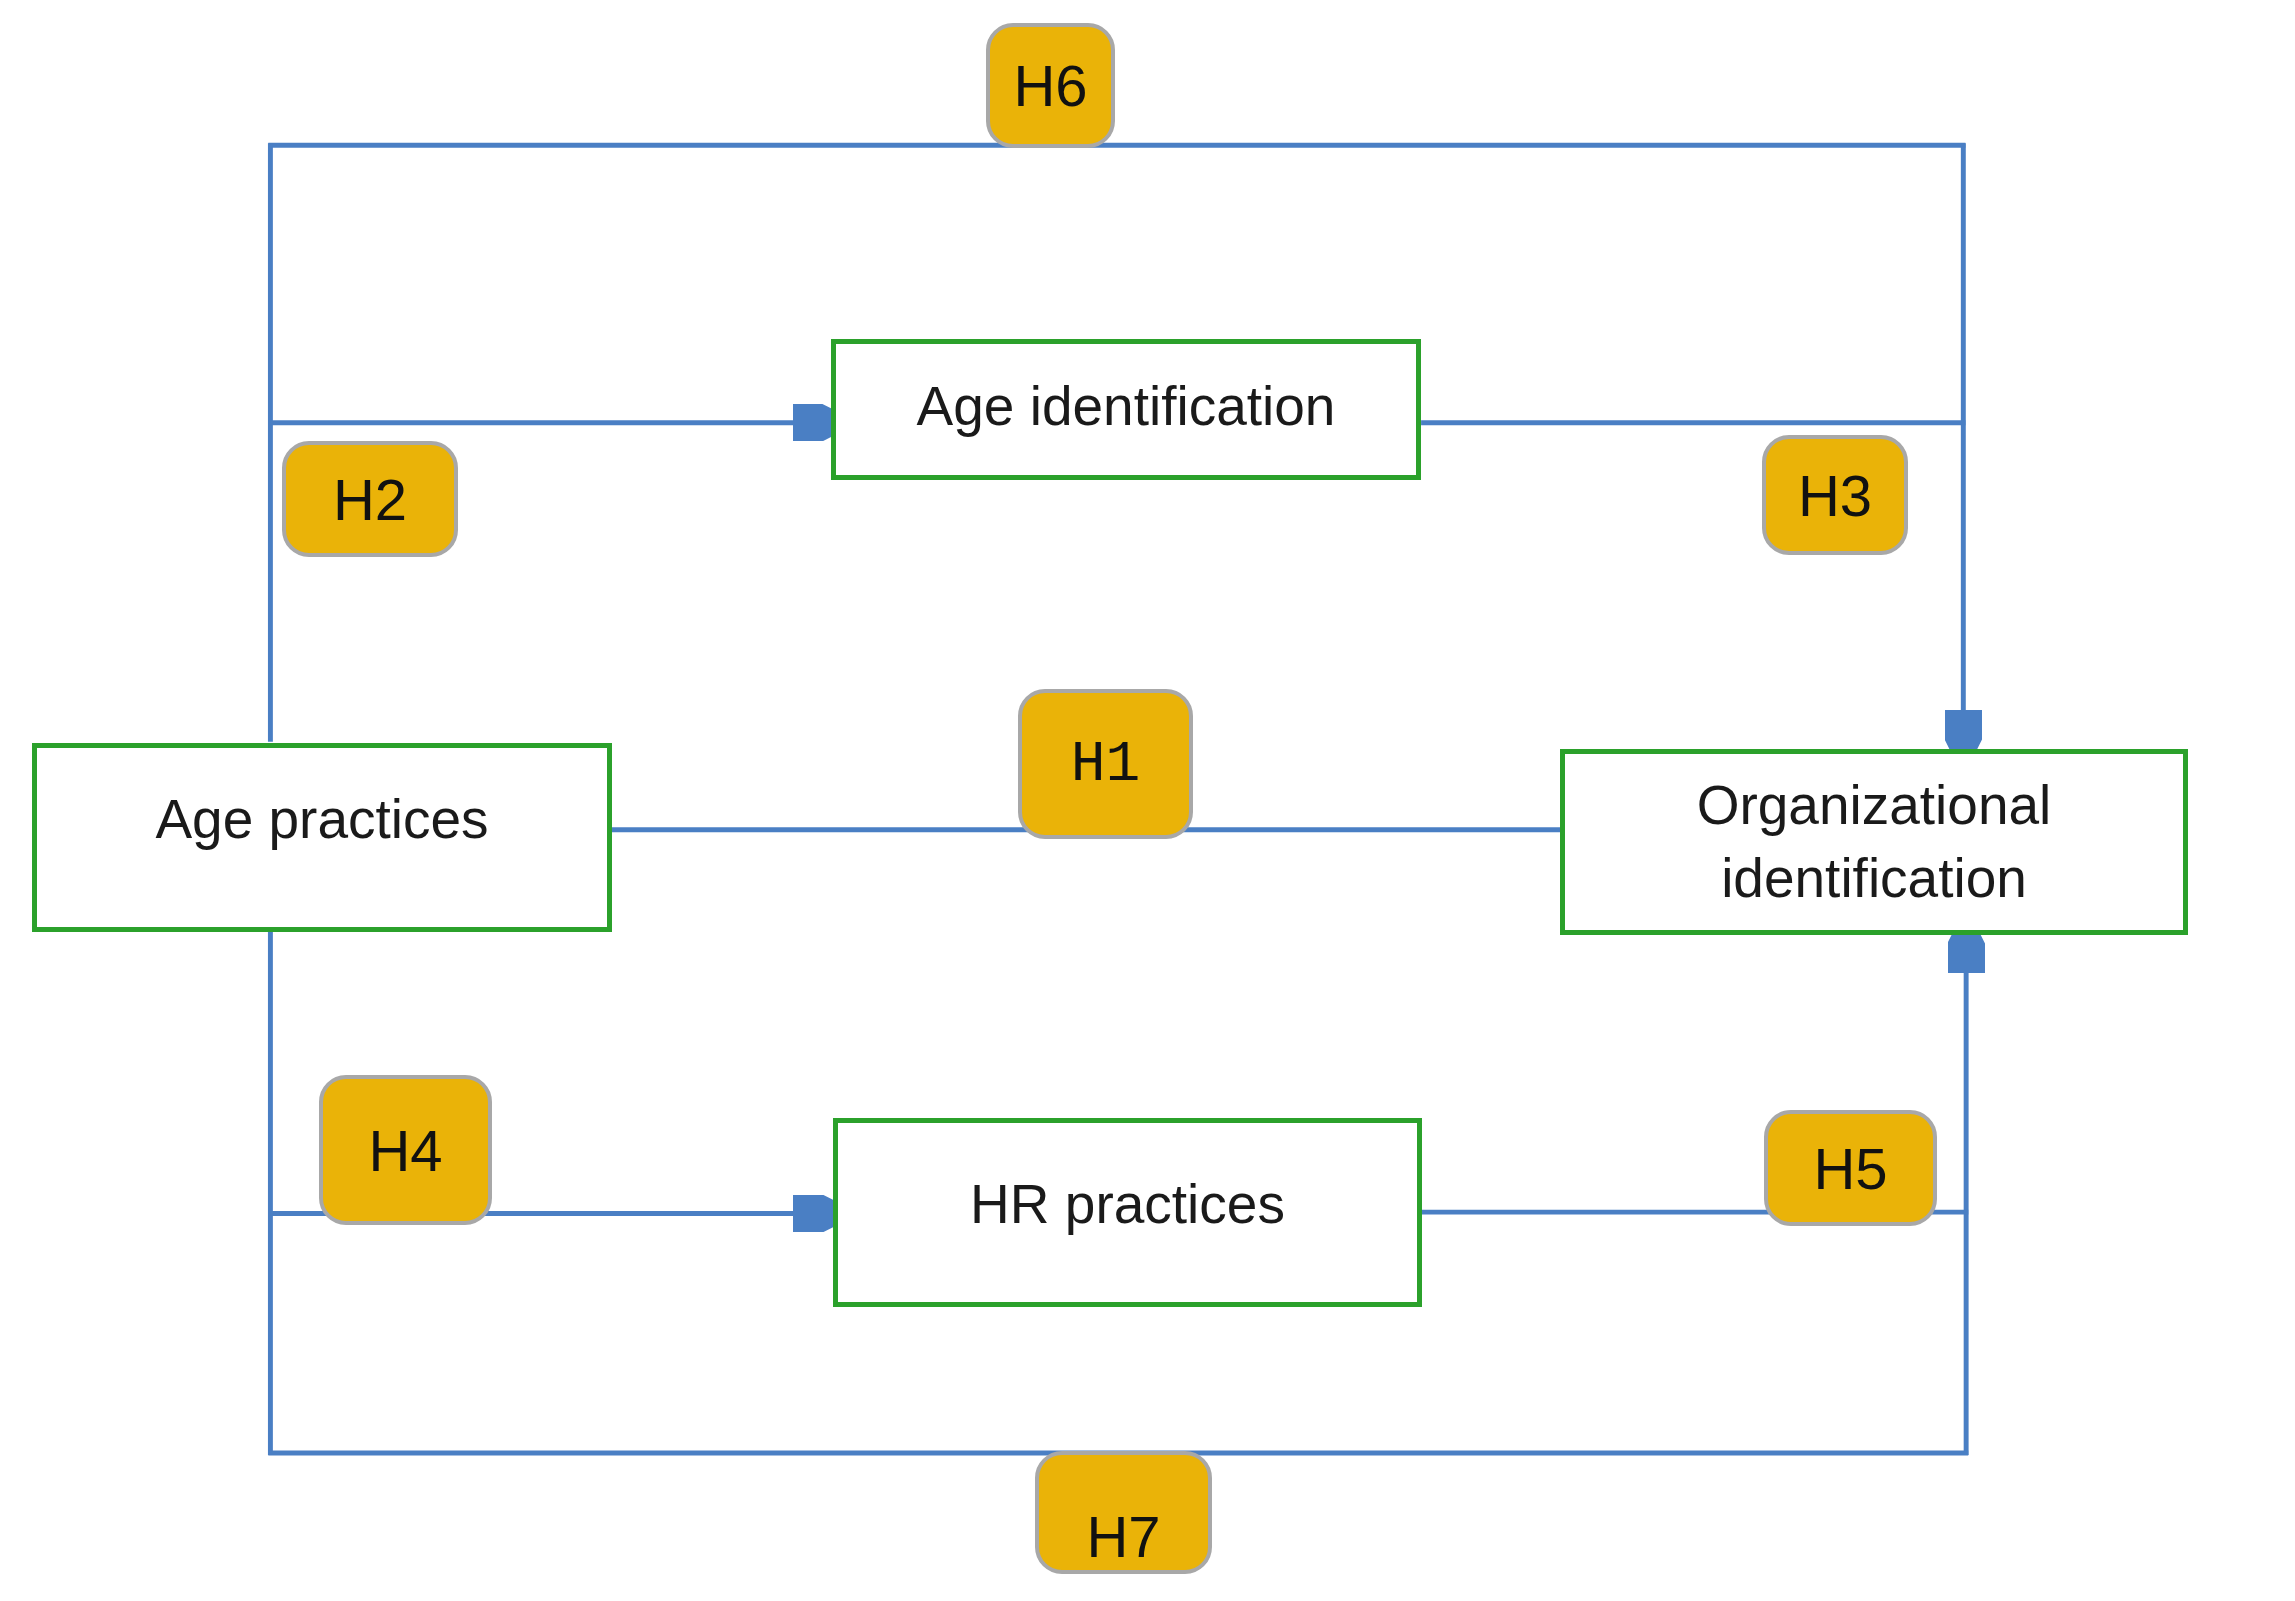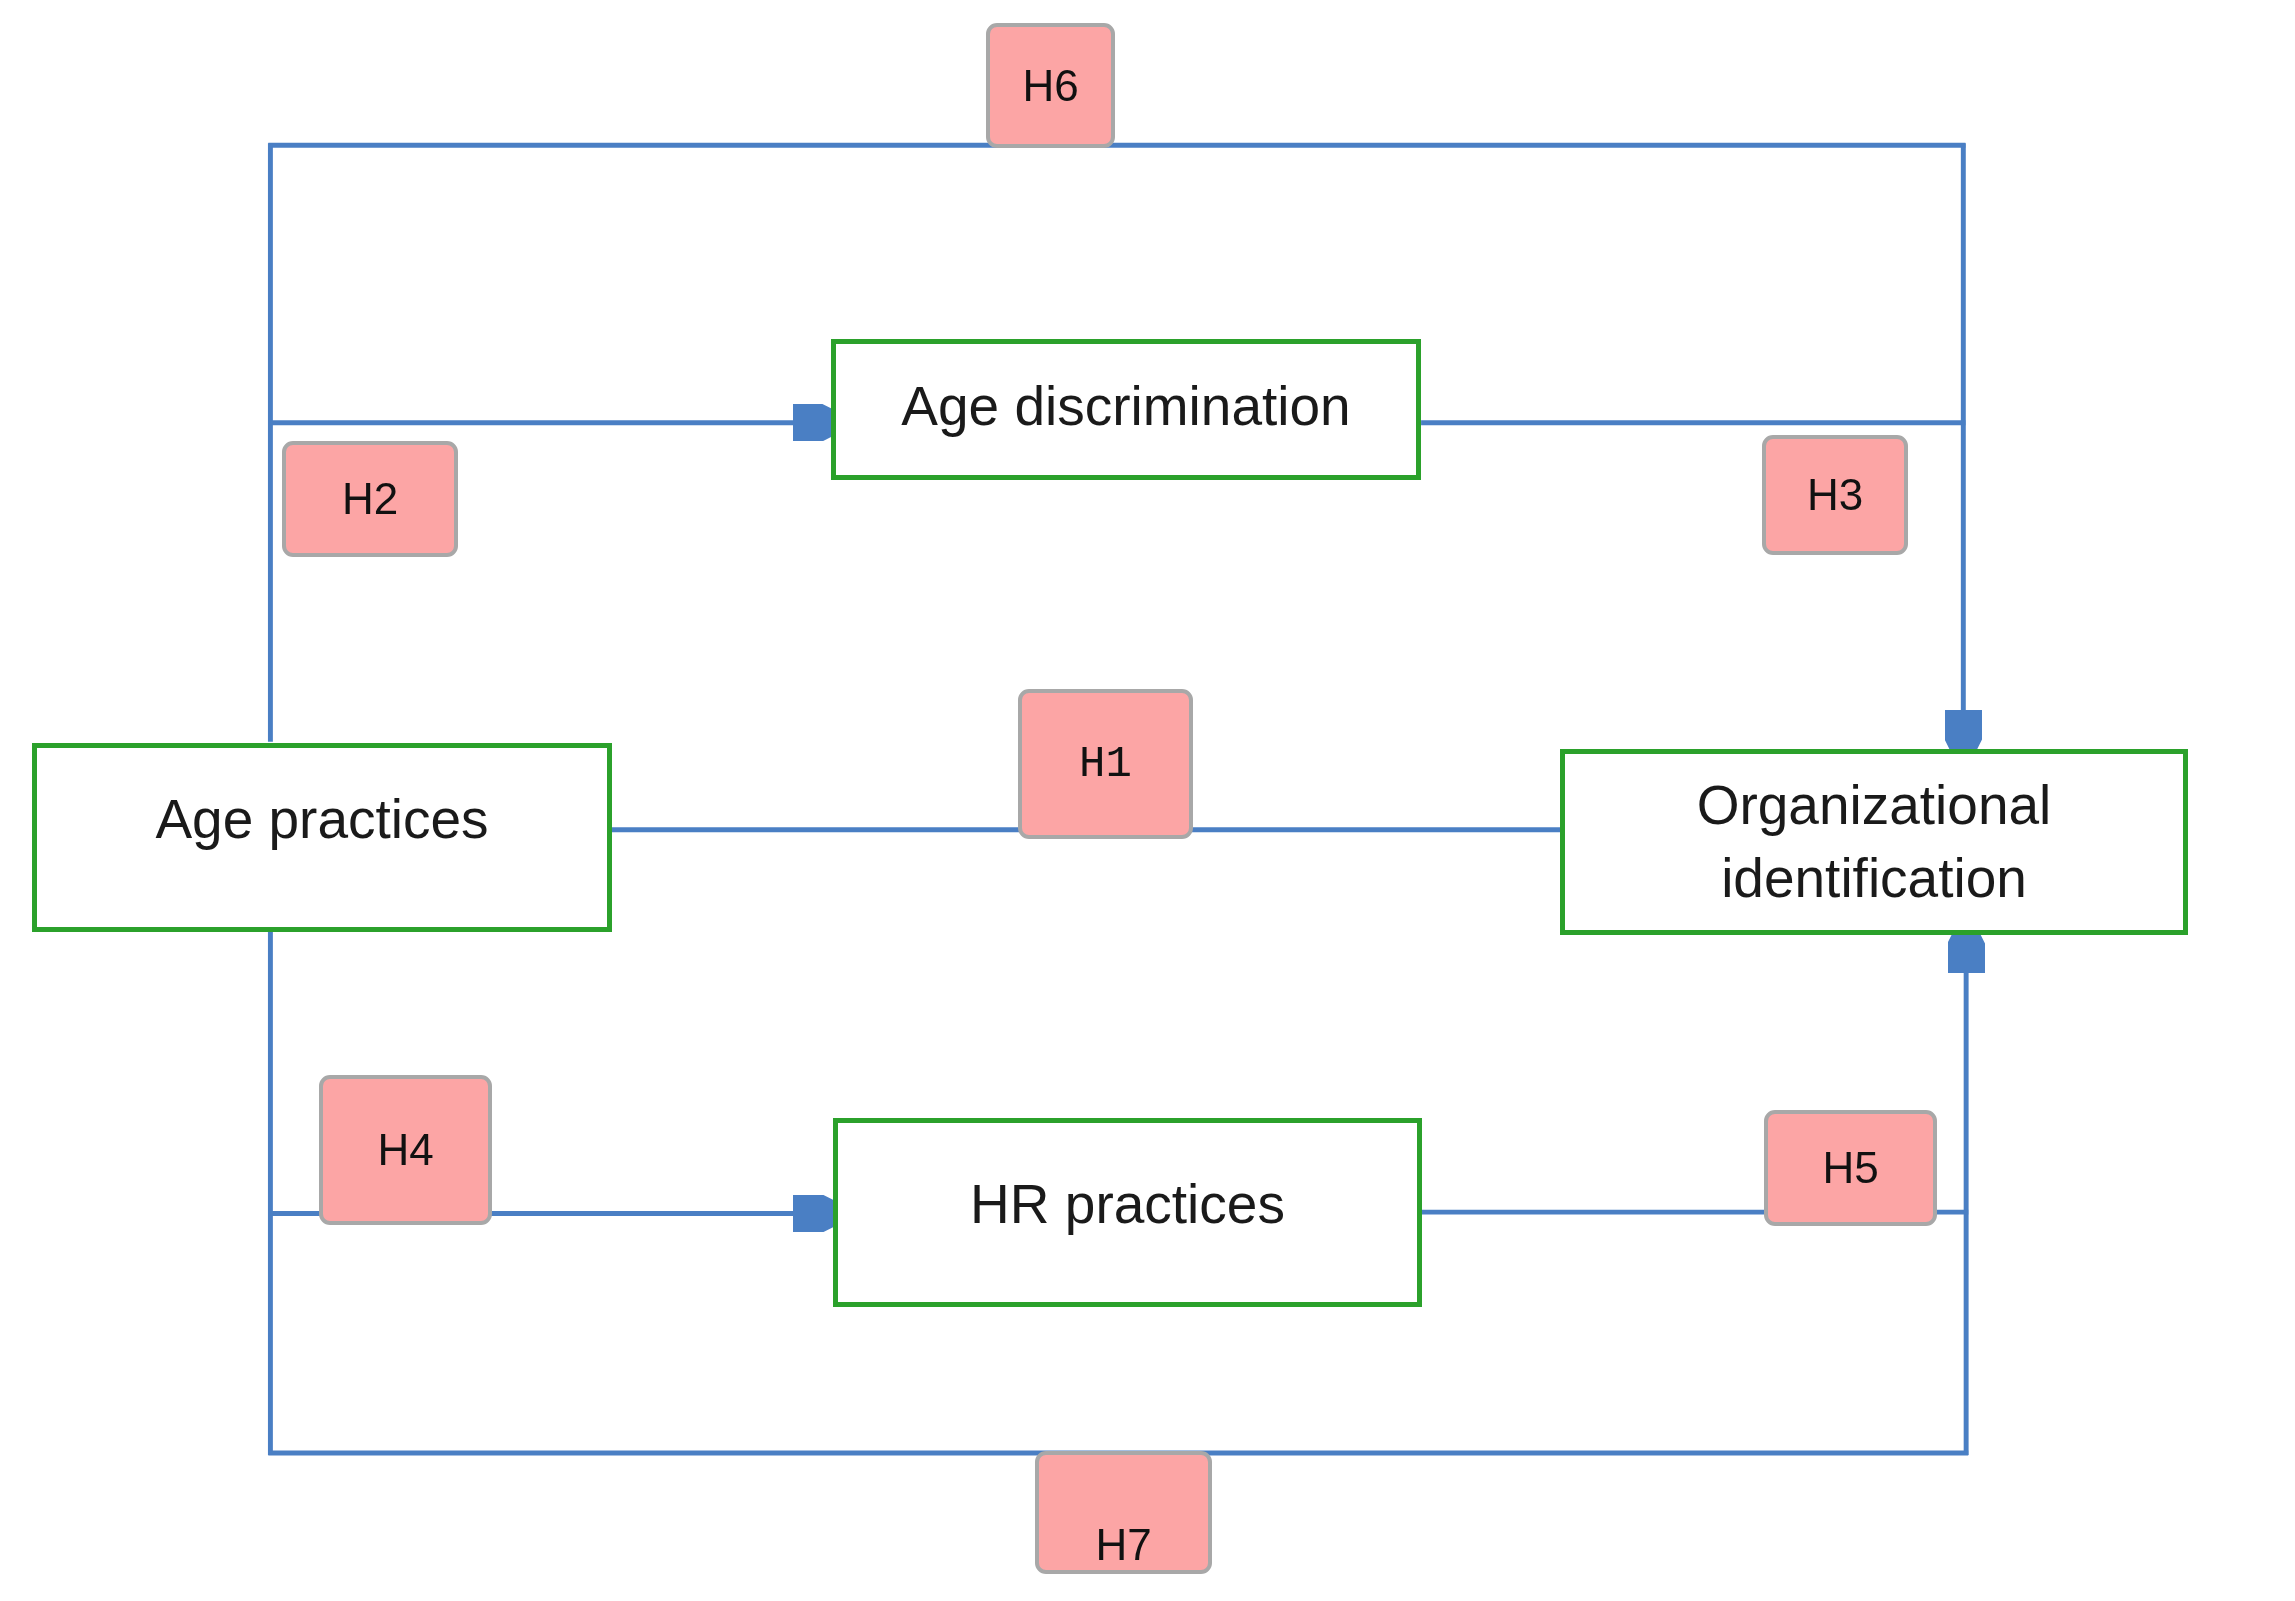--- a/index.html
+++ b/index.html
@@ -37,28 +37,28 @@
     line-height:1.32;
   }
   .node-age-diversity      {left:32px;   top:743px; width:580px; height:189px; padding-bottom:37px;}
   .node-age-discrimination {left:831px; top:339px;  width:590px; height:141px; padding-bottom:7px;}
   .node-hr-practices       {left:833px; top:1118px; width:589px; height:189px; padding-bottom:16px;}
   .node-org-identification {left:1560px; top:749px; width:628px; height:186px;}
   .hlabel{
     position:absolute;
     z-index:2;
     box-sizing:border-box;
-    background:#fca5a5;
+    background:#eab308;
     border:4.2px solid #a8a8a8;
-    border-radius:11px;
+    border-radius:27px;
     color:#111111;
     display:flex;
     align-items:center;
     justify-content:center;
-    font-size:44px;
+    font-size:58px;
   }
   .hlabel-h6{left:986px; top:23px;   width:129px; height:125px;}
   .hlabel-h2{left:282px;  top:441px;  width:176px; height:116px;}
   .hlabel-h3{left:1762px; top:435px;  width:146px; height:120px;}
   .hlabel-h1{left:1018px; top:689px;  width:175px; height:150px;font-family:Liberation Mono, monospace;}
   .hlabel-h4{left:303px;  top:1075px; width:173px; height:150px;margin-left:16px;}
   .hlabel-h5{left:1764px; top:1078px; width:173px; height:116px;margin-top:32px;}
   .hlabel-h7{left:1035px; top:1451px; width:177px; height:123px;align-items:flex-end;}
 </style>
 </head>
@@ -108,21 +108,21 @@
     <span>H4</span>
   </div>
   <div class="hlabel hlabel-h5">
     <span>H5</span>
   </div>
   <div class="hlabel hlabel-h7">
     <span>H7</span>
   </div>
 
   <div class="node node-age-discrimination">
-    <span>Age discrimination</span>
+    <span>Age identification</span>
   </div>
 
   <div class="node node-age-diversity">
     <span>Age practices</span>
   </div>
 
   <div class="node node-hr-practices">
     <span>HR practices</span>
   </div>
 

